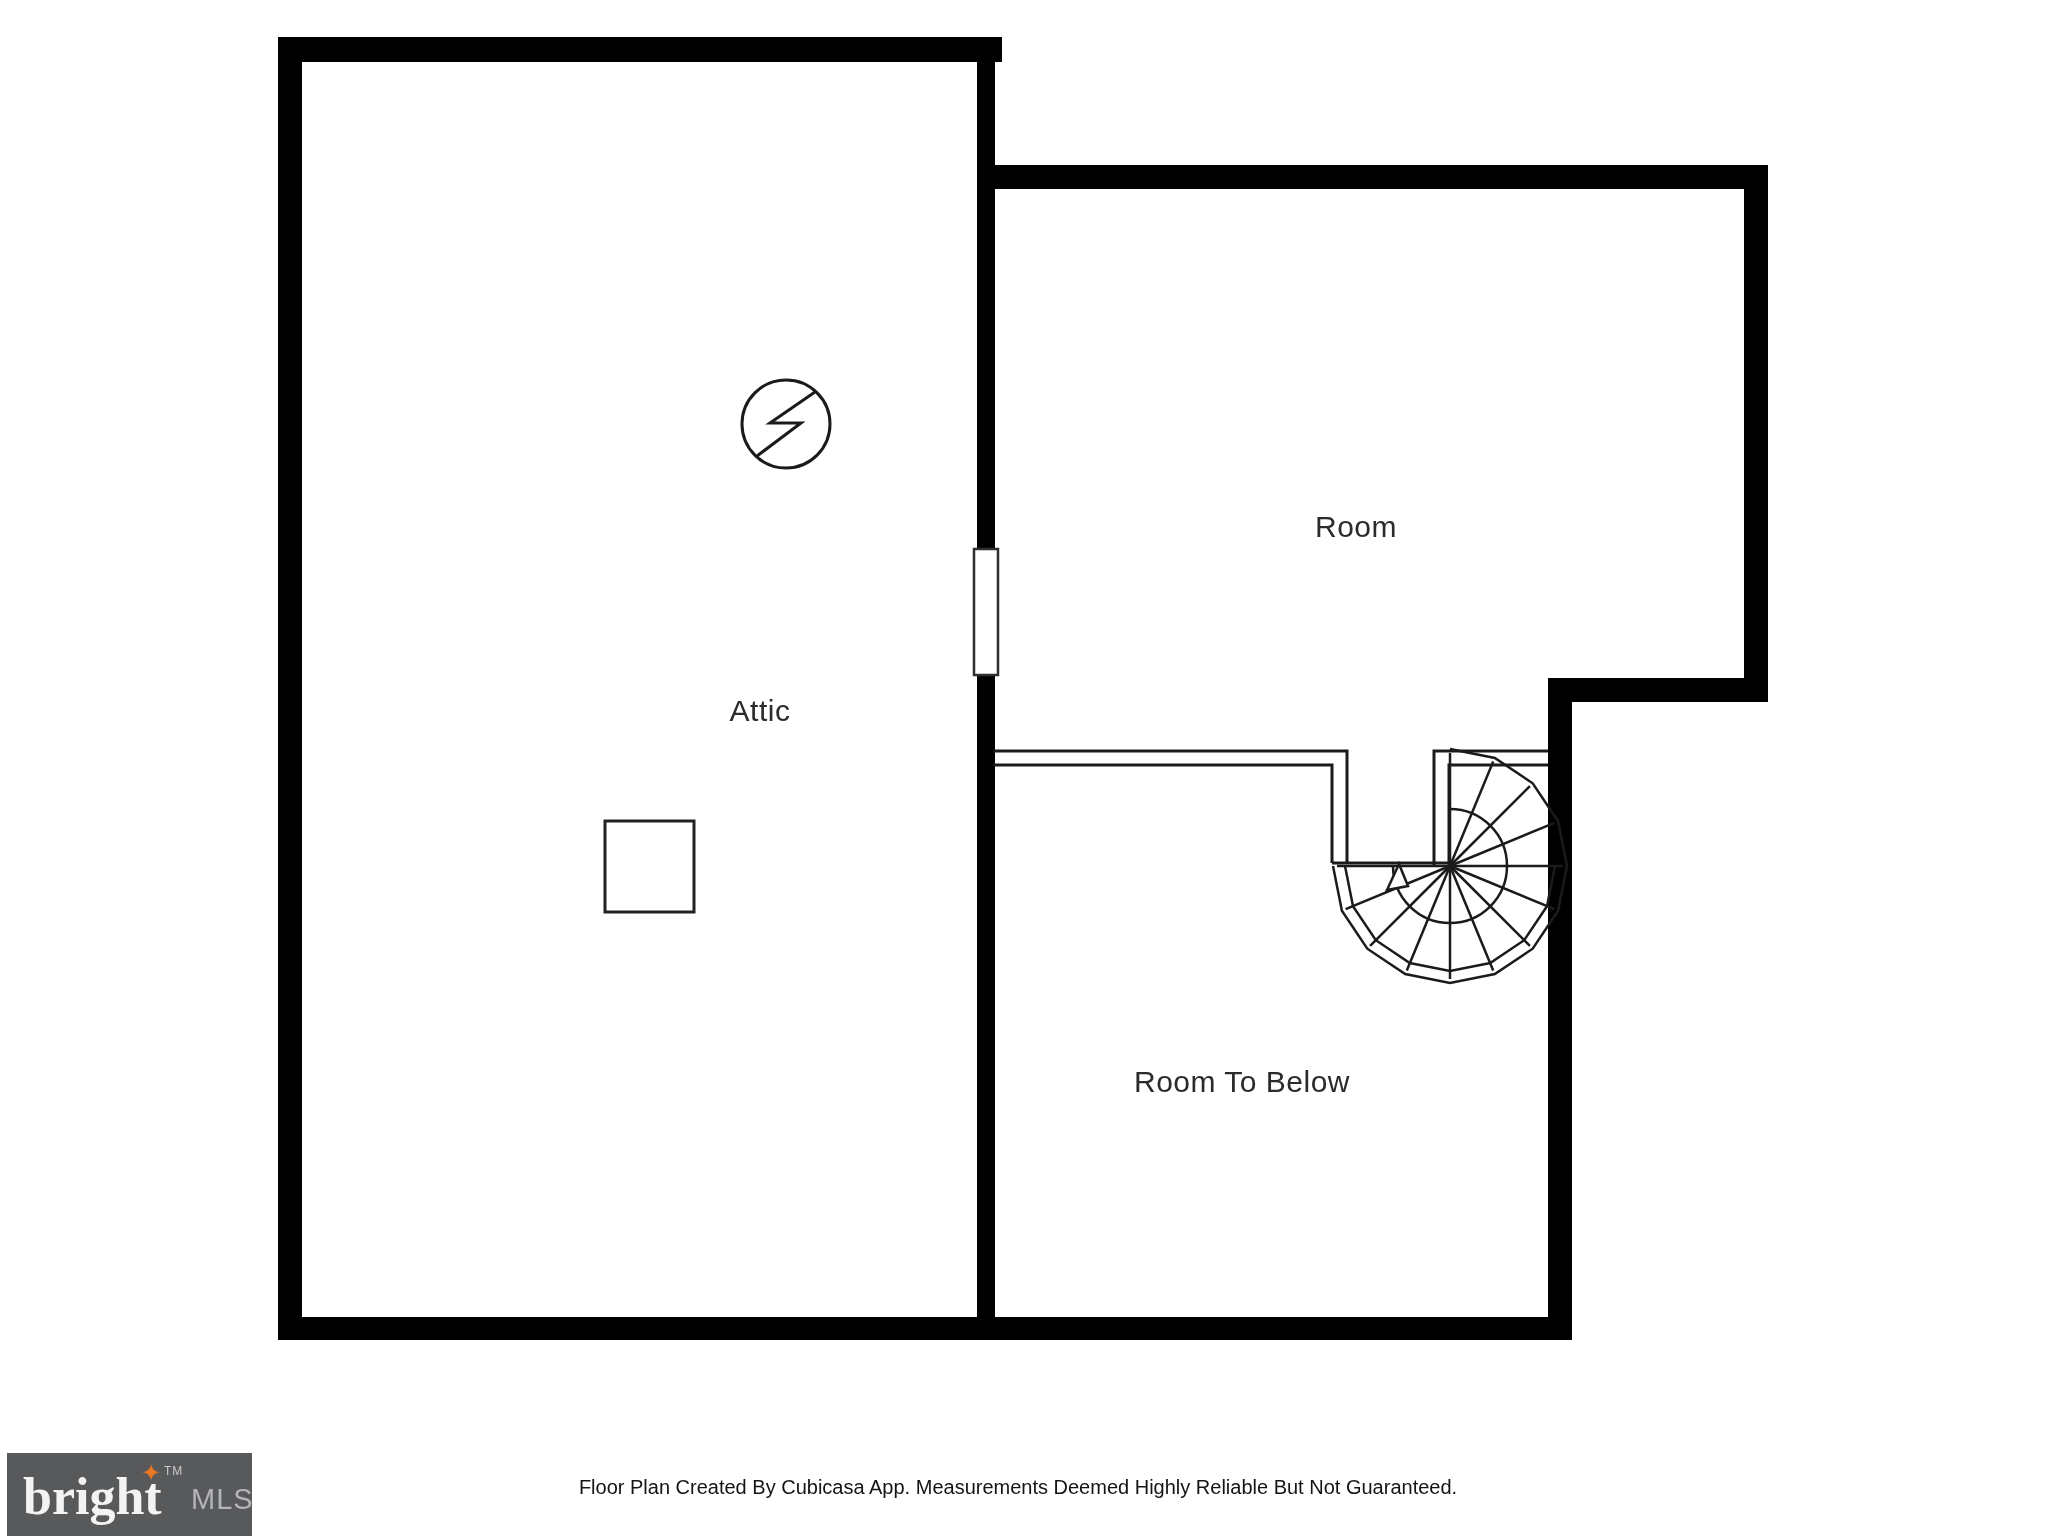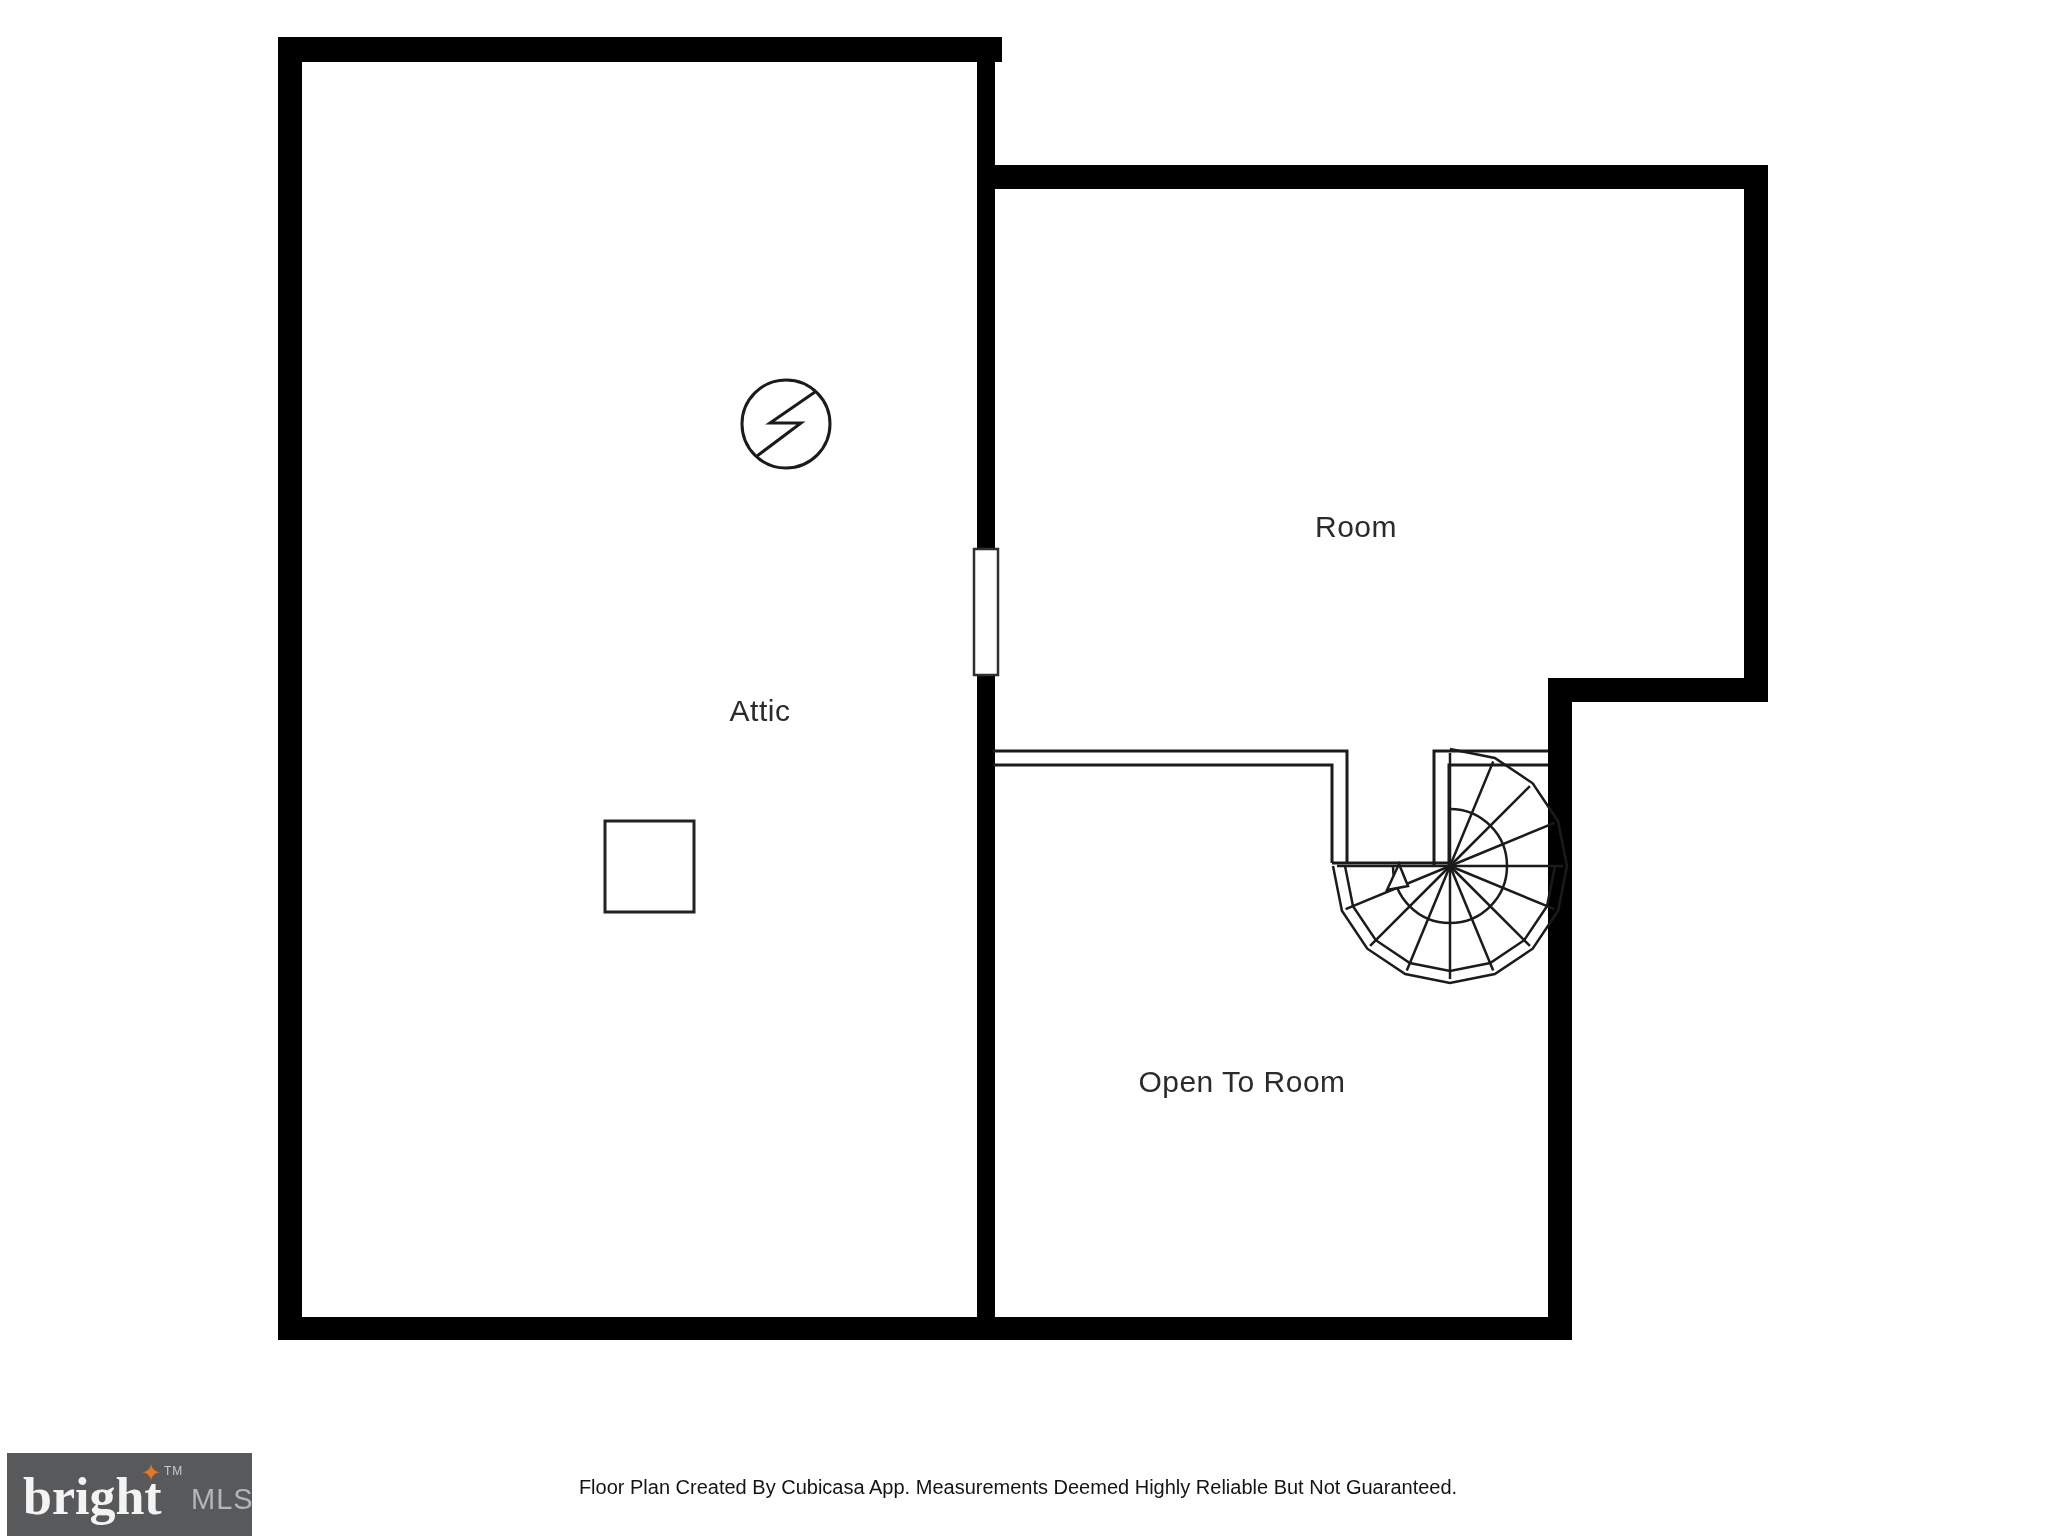--- a/index.html
+++ b/index.html
@@ -99,21 +99,21 @@
   <g fill="none" stroke="#1b1b1b" stroke-width="3">
     <circle cx="786" cy="424" r="44"></circle>
     <polyline points="815,392 770,423 801,423 757,456"></polyline>
   </g>
 
   <rect x="605" y="821" width="89" height="91" fill="#ffffff" stroke="#222222" stroke-width="3"></rect>
 </svg>
 
 <div class="room-label" style="left:760px;top:711px;text-align:right;">Attic</div>
 <div class="room-label" style="left:1356px;top:527px;">Room</div>
-<div class="room-label" style="left:1242px;top:1082px;">Open To Room</div>
+<div class="room-label" style="left:1242px;top:1082px;">Room To Below</div>
 
 <div class="footer-text">Floor Plan Created By Cubicasa App. Measurements Deemed Highly Reliable But Not Guaranteed.</div>
 
 <div class="logo-box">
   <span class="logo-brand">bright</span>
   <span class="logo-star">✦</span>
   <span class="logo-tm">TM</span>
   <span class="logo-mls">MLS</span>
 </div>
 

